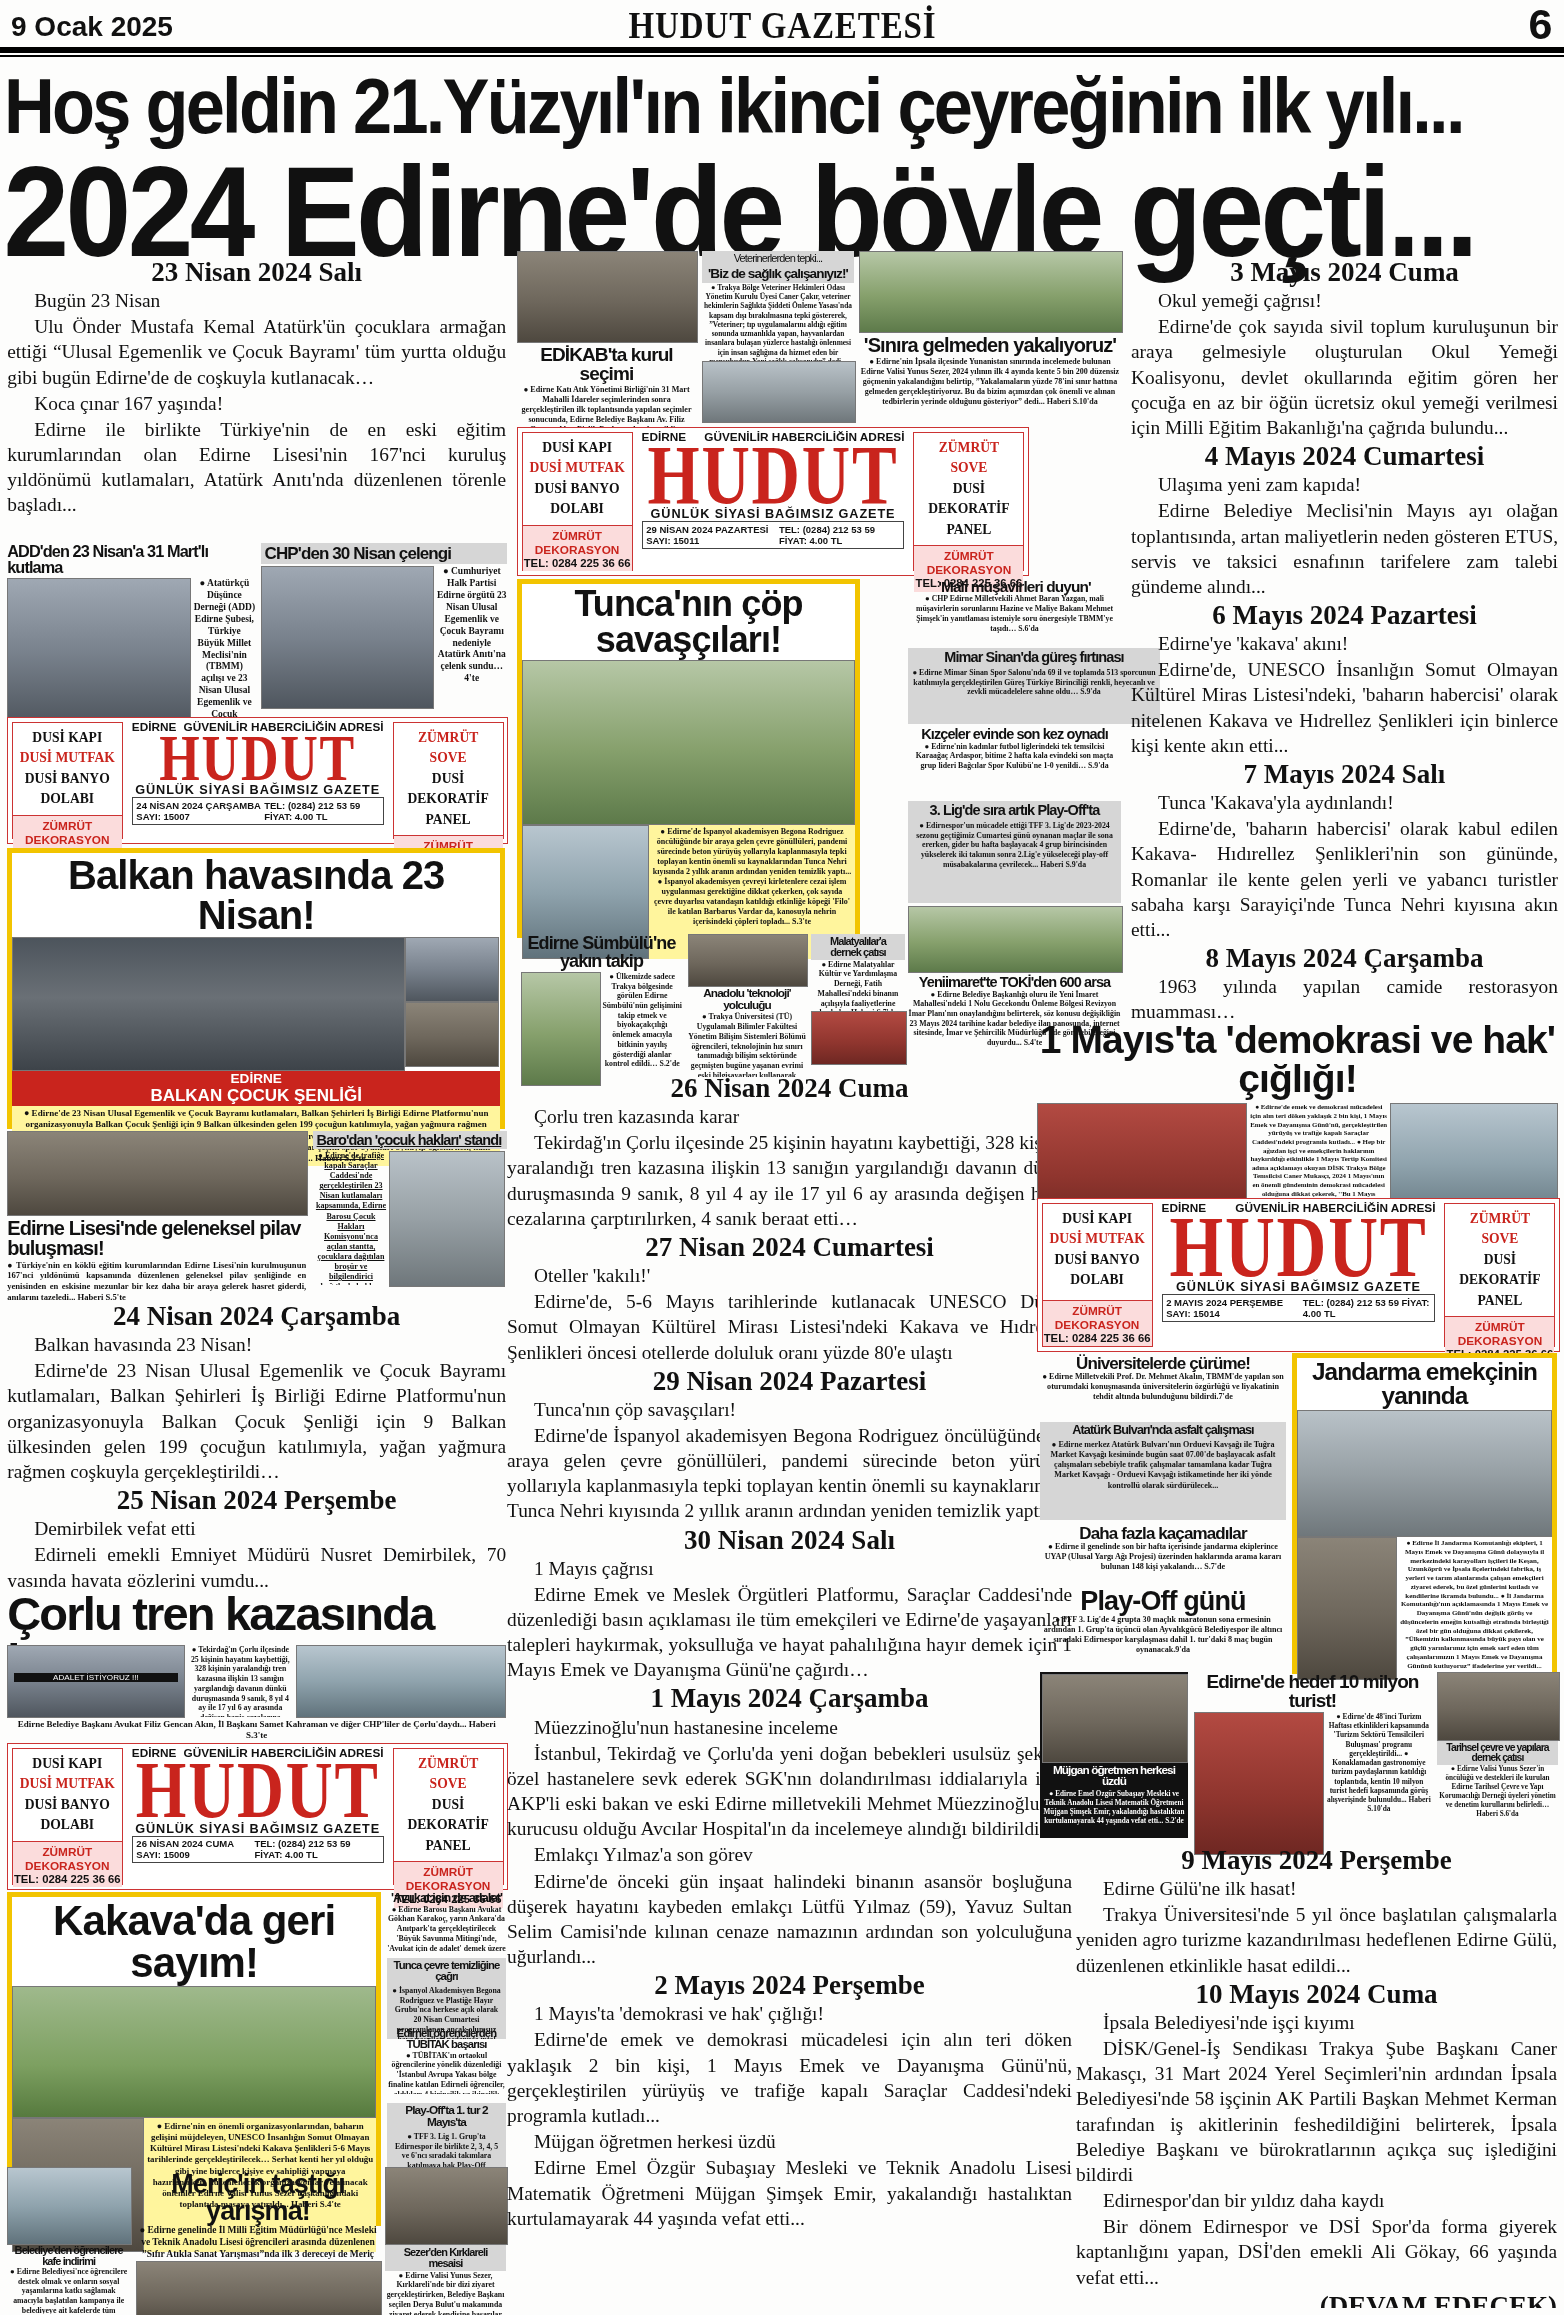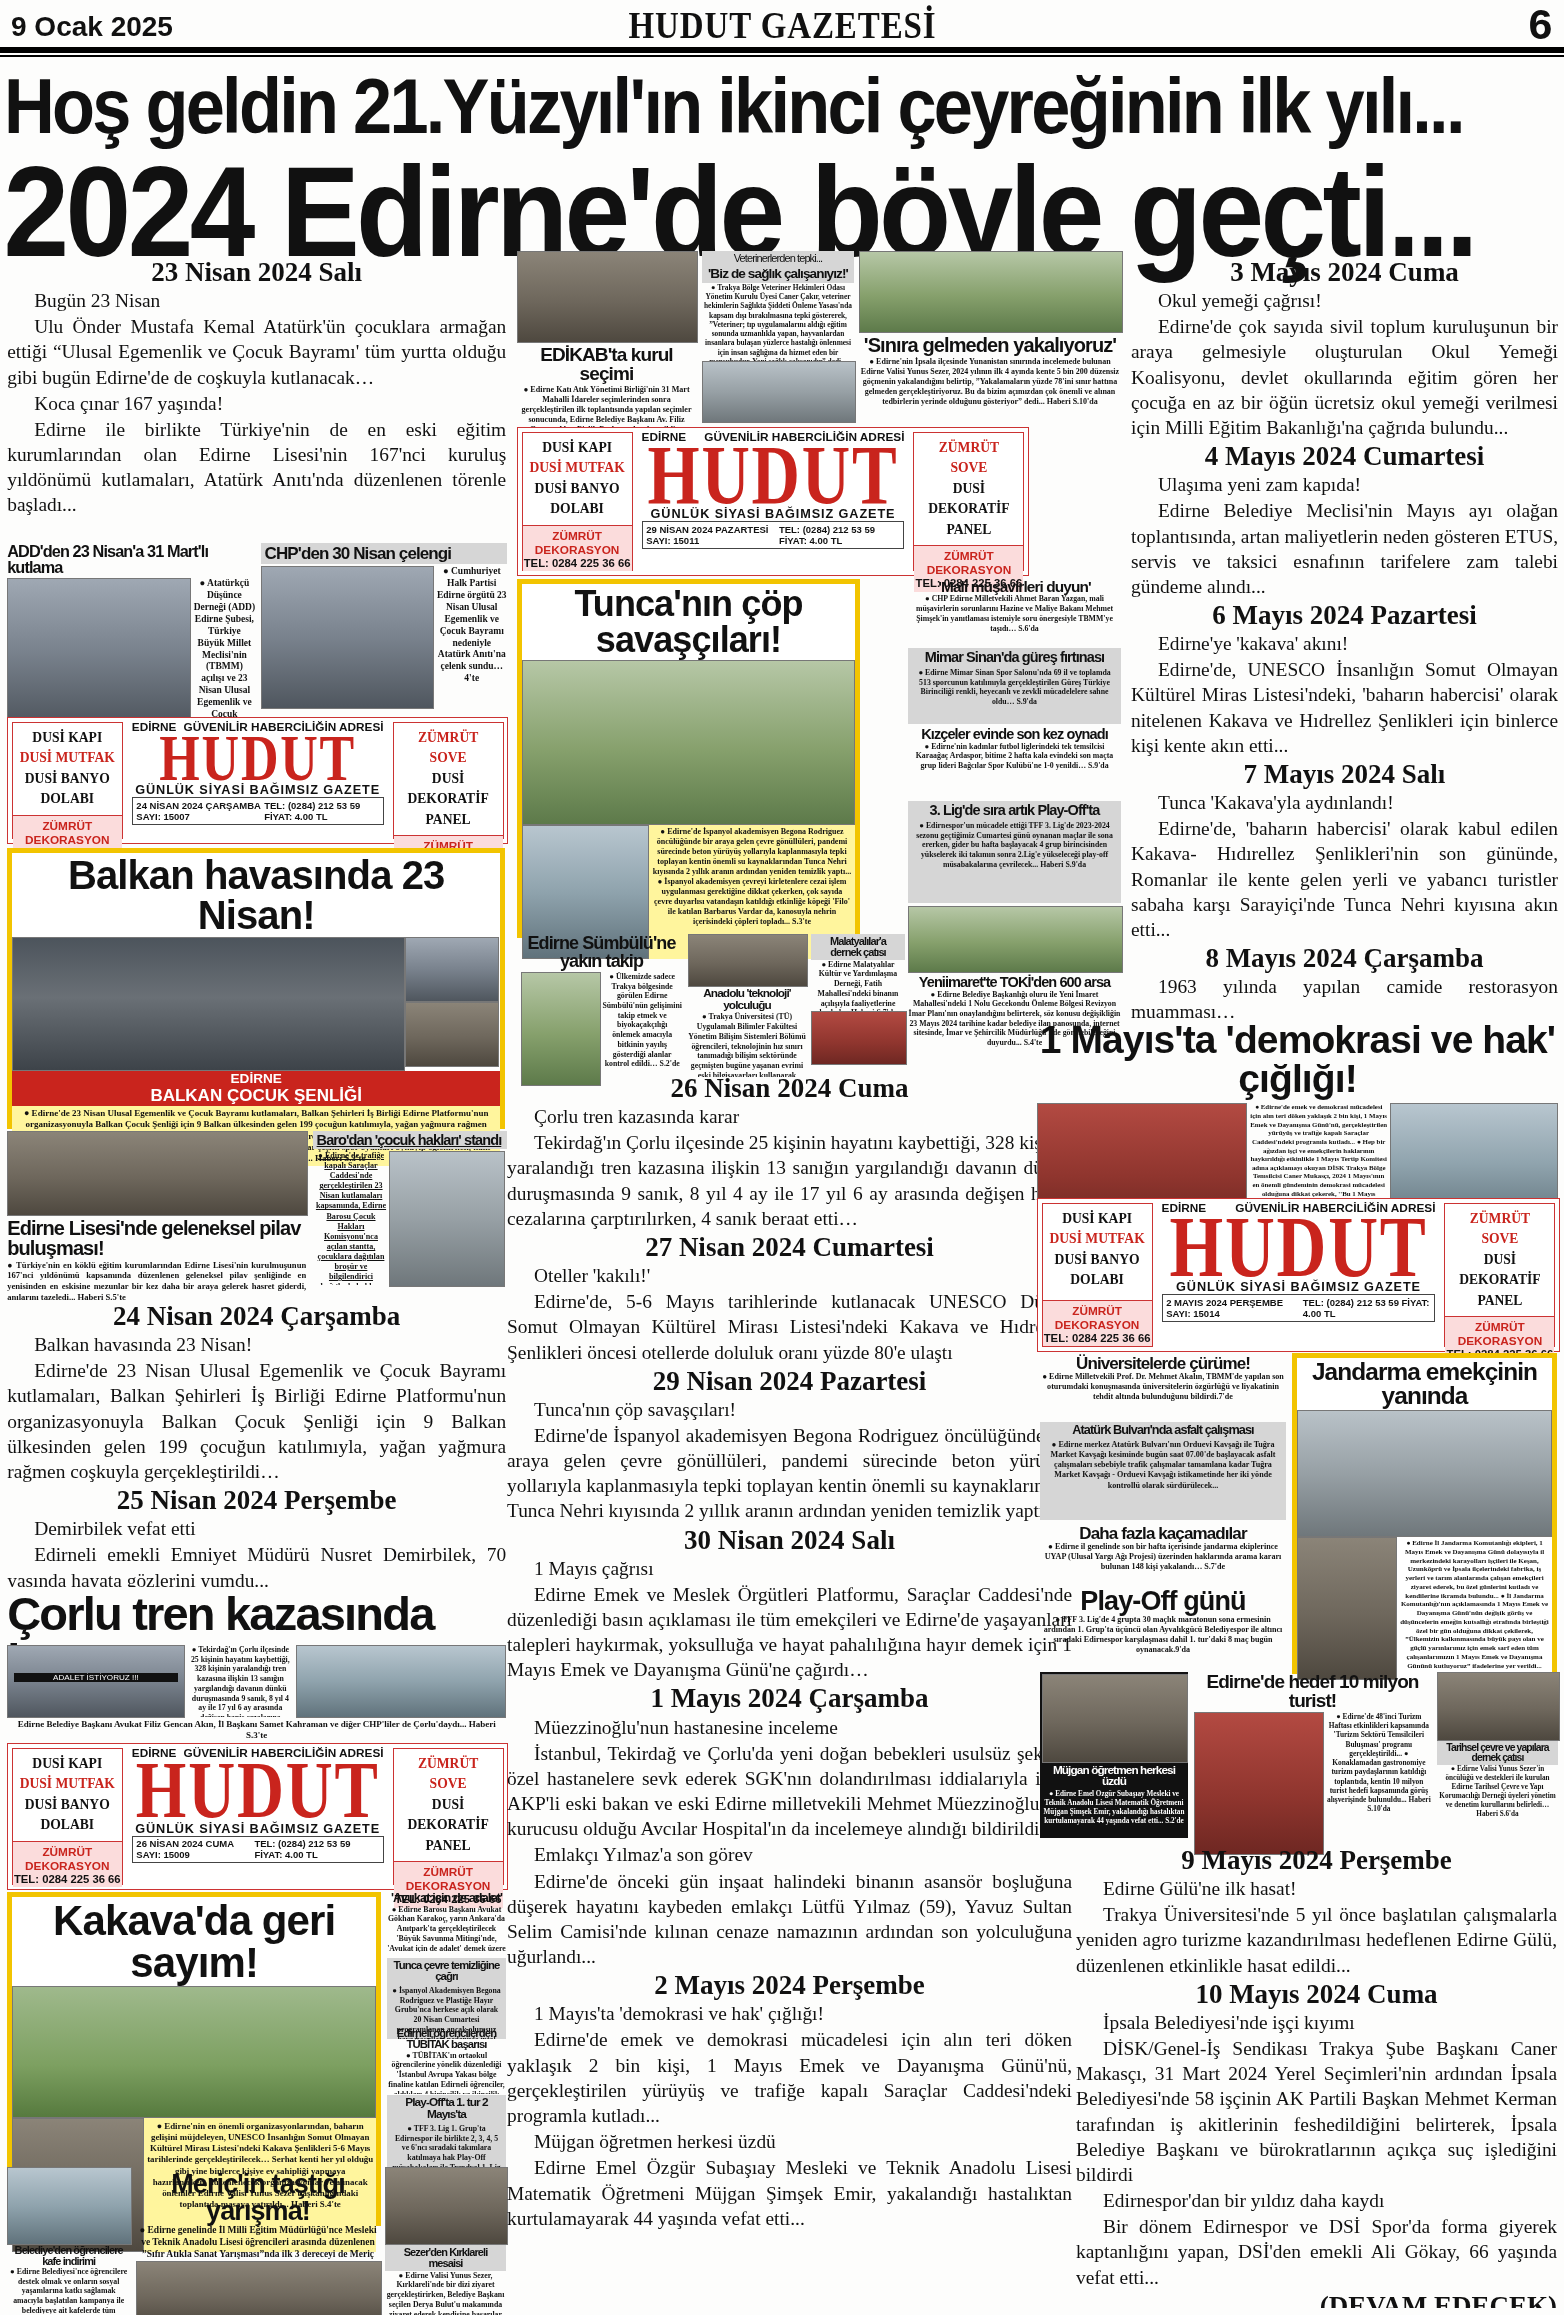--- a/index.html
+++ b/index.html
@@ -225,21 +225,21 @@
   </div>
   <div class="a mini" style="left:387px;top:1958px;width:119px;">
     <div class="ch chc gr" style="font-size:11.3px;">Tunca çevre temizliğine çağrı</div>
     <div class="cc gr" style="height:51px;overflow:hidden;">● İspanyol Akademisyen Begona Rodriguez ve Plastiğe Hayır Grubu'nca herkese açık olarak 20 Nisan Cumartesi programlanan ancak olumsuz hava koşulları nedeniyle iptal edilen Tunca Nehri'ndeki Çevre Temizliği etkinliği önümüzdeki Cumartesi günü gerçekleştirilecek... S.10'da</div>
   </div>
   <div class="a mini" style="left:387px;top:2028px;width:119px;">
     <div class="ch chc" style="font-size:11.3px;">Edirneli öğrencilerden TÜBİTAK başarısı</div>
     <div class="cc" style="height:43px;overflow:hidden;">● TÜBİTAK'ın ortaokul öğrencilerine yönelik düzenlediği 'İstanbul Avrupa Yakası bölge finaline katılan Edirneli öğrenciler, aldıkları 4 birincilik ve ikincilik alarak yarışmaya damga vurdu... Haberi S.10'da</div>
   </div>
   <div class="a mini" style="left:387px;top:2095px;width:119px;">
-    <div class="ch chc gr" style="font-size:11.8px;">Play-Off'ta 1. tur 2 Mayıs'ta</div>
+    <div class="ch chc gr" style="font-size:11.8px;margin-top:8px;">Play-Off'ta 1. tur 2 Mayıs'ta</div>
     <div class="cc gr" style="height:56px;overflow:hidden;">● TFF 3. Lig 1. Grup'ta Edirnespor ile birlikte 2, 3, 4, 5 ve 6'ncı sıradaki takımlara katılmaya hak Play-Off müsabakaları ile Trendyol 1. Lig ve TFF 2. Lig ve TFF 3. Lig'deki tüm grupları kapsayan Play-Off müsabakalarına ilişkin tarihler belirlendi… S.9'da</div>
   </div>
 
   <div class="a mini" style="left:7.2px;top:2167px;width:123px;">
     <div class="ph p-sky" style="width:100%;height:76px;"></div>
     <div class="ch chc" style="font-size:11px;">Belediye'den öğrencilere kafe indirimi</div>
     <div class="cc" style="height:47px;overflow:hidden;">● Edirne Belediyesi'nce öğrencilere destek olmak ve onların sosyal yaşamlarına katkı sağlamak amacıyla başlatılan kampanya ile belediyeye ait kafelerde tüm öğrencilere yüzde 20 indirim uygulanmaya başlandı…4'te</div>
   </div>
   <div class="a" style="left:136px;top:2171px;width:244px;">
     <div class="ch chc" style="font-size:27px;">Meriç'in taştığı yarışma!</div>
@@ -310,21 +310,21 @@
     <div style="display:flex;height:134px;">
       <div class="ph p-sky" style="width:127px;height:100%;box-sizing:border-box;"></div>
       <div class="cc" style="flex:1;font-size:8px;background:#fff59d;padding:2.7px;overflow:hidden;">● Edirne'de İspanyol akademisyen Begona Rodriguez öncülüğünde bir araya gelen çevre gönüllüleri, pandemi sürecinde beton yürüyüş yollarıyla kaplanmasıyla tepki toplayan kentin önemli su kaynaklarından Tunca Nehri kıyısında 2 yıllık aranın ardından yeniden temizlik yaptı... ● İspanyol akademisyen çevreyi kirletenlere cezai işlem uygulanması gerektiğine dikkat çekerken, çok sayıda çevre duyarlısı vatandaşın katıldığı etkinliğe köpeği 'Filo' ile katılan Barbarus Vardar da, kanosuyla nehrin içerisindeki çöpleri topladı... S.3'te</div>
     </div>
   </div>
 
   <div class="a mini" style="left:908px;top:579px;width:213px;">
     <div class="ch chc" style="font-size:15.4px;">'Mali müşavirleri duyun'</div>
     <div class="cc" style="height:47px;overflow:hidden;">● CHP Edirne Milletvekili Ahmet Baran Yazgan, mali müşavirlerin sorunlarını Hazine ve Maliye Bakanı Mehmet Şimşek'in yanıtlaması istemiyle soru önergesiyle TBMM'ye taşıdı… S.6'da</div>
   </div>
-  <div class="a mini" style="left:908px;top:648px;width:213px;">
+  <div class="a mini" style="left:908px;top:648px;width:252px;">
     <div class="ch chc gr" style="font-size:14.5px;">Mimar Sinan'da güreş fırtınası</div>
     <div class="cc gr" style="height:54px;overflow:hidden;">● Edirne Mimar Sinan Spor Salonu'nda 69 il ve toplamda 513 sporcunun katılımıyla gerçekleştirilen Güreş Türkiye Birinciliği renkli, heyecanlı ve zevkli mücadelelere sahne oldu… S.9'da</div>
   </div>
   <div class="a mini" style="left:908px;top:727px;width:213px;">
     <div class="ch chc" style="font-size:14.5px;">Kızçeler evinde son kez oynadı</div>
     <div class="cc" style="height:51px;overflow:hidden;">● Edirne'nin kadınlar futbol liglerindeki tek temsilcisi Karaağaç Ardaspor, bitime 2 hafta kala evindeki son maçta grup lideri Bağcılar Spor Kulübü'ne 1-0 yenildi… S.9'da</div>
   </div>
   <div class="a mini" style="left:908px;top:801px;width:213px;">
     <div class="ch chc gr" style="font-size:14.5px;">3. Lig'de sıra artık Play-Off'ta</div>
     <div class="cc gr" style="height:80px;overflow:hidden;">● Edirnespor'un mücadele ettiği TFF 3. Lig'de 2023-2024 sezonu geçtiğimiz Cumartesi günü oynanan maçlar ile sona ererken, gider bu hafta başlayacak 4 grup birincisinden yükselerek iki takımın sonra 2.Lig'e yükseleceği play-off müsabakalarına çevrilecek... Haberi S.9'da</div>

